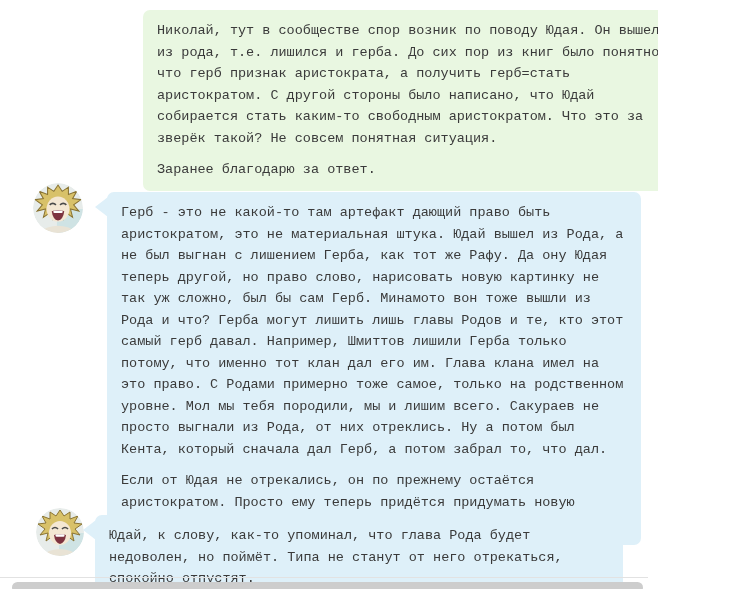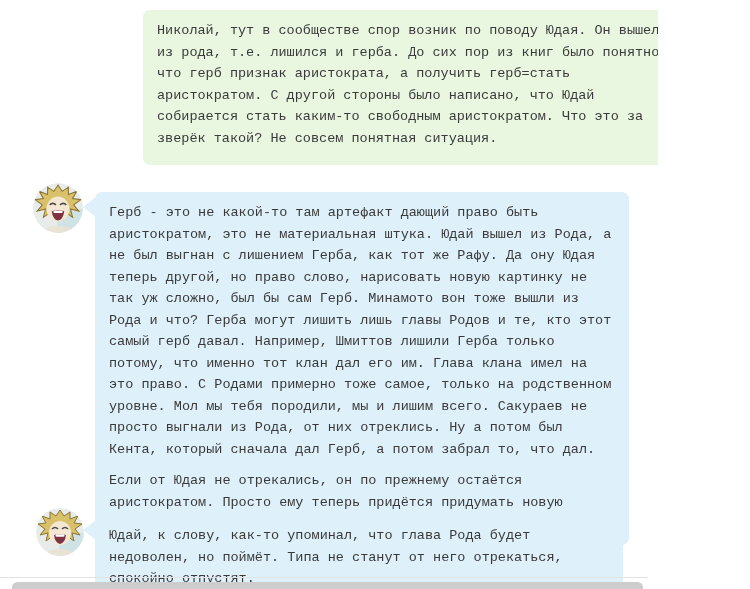--- a/index.html
+++ b/index.html
@@ -22,21 +22,21 @@
     content:""; position:absolute; right:-12px; top:8px; width:0; height:0;
     border-top:10px solid transparent; border-bottom:10px solid transparent;
     border-left:13px solid #e9f7e1;
   }
   .a-bubble { background:#def0f9; }
   .a-bubble::before {
     content:""; position:absolute; left:-12px; top:5px; width:0; height:0;
     border-top:10px solid transparent; border-bottom:10px solid transparent;
     border-right:13px solid #def0f9;
   }
-  .a-bubble-1 { left:95px; top:192px; width:534px; min-height:301px; }
+  .a-bubble-1 { left:107px; top:192px; width:534px; min-height:301px; }
   .a-bubble-2 { left:95px; top:515px; width:528px; min-height:53px; }
 
   .avatar { position:absolute; border-radius:50%; overflow:hidden; }
   .avatar svg { display:block; width:100%; height:100%; }
   .av-question { left:704px; top:13px; width:45px; height:45px; }
   .av-answer-1 { left:33px; top:183px; width:50px; height:50px; }
   .av-answer-2 { left:36px; top:508px; width:48px; height:48px; }
 
   .divider { position:absolute; left:0; top:577px; width:648px; height:1px; background:#e2e2e2; }
   .hscrollbar { position:absolute; left:12px; top:582px; width:631px; height:11px;
@@ -52,20 +52,21 @@
     text-align:center; line-height:15px; vertical-align:-2px;
   }
 </style>
 </head>
 <body>
 
 <div class="page">
 
   <div class="bubble q-bubble">
     <p>Николай, тут в сообществе спор возник по поводу Юдая. Он вышел из рода, т.е. лишился и герба. До сих пор из книг было понятно, что герб признак аристократа, а получить герб=стать аристократом. С другой стороны было написано, что Юдай собирается стать каким-то свободным аристократом. Что это за зверёк такой? Не совсем понятная ситуация.</p>
+    <p>Заранее благодарю за ответ.</p>
   </div>
   <div class="avatar av-question">
     <span>
       <svg viewBox="0 0 45 45">
         <circle cx="22.5" cy="22.5" r="21.8" fill="#f3f3f3" stroke="#e1e1e1" stroke-width="1"></circle>
         <circle cx="22.5" cy="17" r="7.6" fill="#c9c9c9"></circle>
         <path d="M7.5 38.5 Q22.5 24 37.5 38.5 A21.8 21.8 0 0 1 7.5 38.5 Z" fill="#c9c9c9"></path>
       </svg>
     </span>
   </div>

